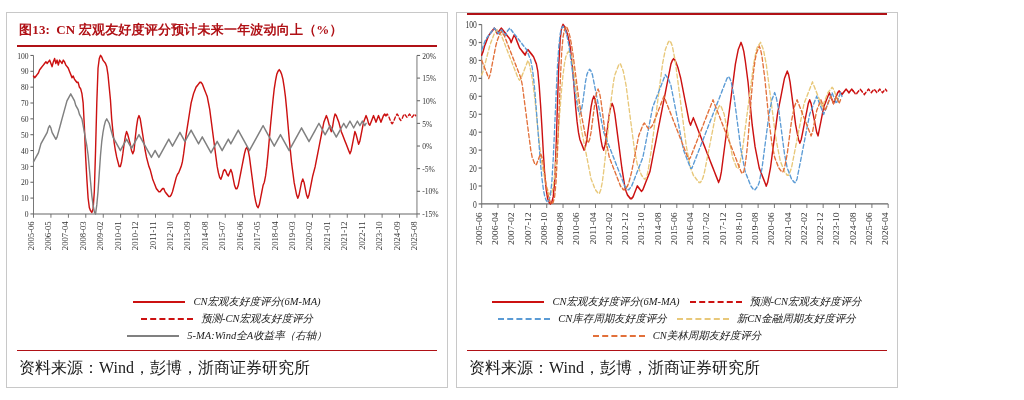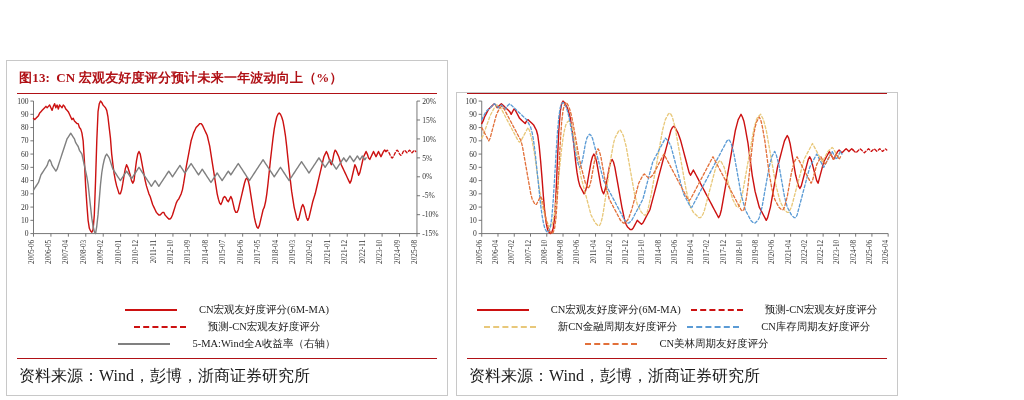--- a/index.html
+++ b/index.html
@@ -1,37 +1,37 @@
 <!DOCTYPE html>
 <html><head>
 <meta charset="utf-8">
 <style>
   html,body{margin:0;padding:0;}
   body{
     width:1024px;height:400px;background:#ffffff;
     font-family:"Liberation Serif",serif;
     -webkit-font-smoothing:antialiased;
   }
-  .sheet{display:flex;width:904px;height:400px;gap:8px;padding:4px 6px;box-sizing:border-box;align-items:flex-end;}
+  .sheet{display:flex;width:904px;height:400px;gap:8px;padding:12px 6px;box-sizing:border-box;}
   .panel{
     position:relative;flex:1;background:#fff;
     border:1px solid #c8c8c8;box-sizing:border-box;
     display:flex;flex-direction:column;
   }
   .panel-title{
     font-size:13px;font-weight:bold;color:#b01116;
     padding:8px 12px 6px 12px;letter-spacing:.2px;white-space:nowrap;
   }
   .panel-title .num{margin-right:6px;}
   .rule{height:1.6px;background:#b01116;margin:0 10px;}
   .chart-area{position:relative;flex:1;}
   .chart-svg{display:block;width:100%;height:100%;}
   .legend{padding:2px 0 4px 0;}
   .legend-row{display:flex;justify-content:center;align-items:center;gap:10px;margin:3px 0;}
-  .leg-item{display:flex;align-items:center;gap:22px;}
+  .leg-item{display:flex;align-items:center;gap:8px;font-style:italic;}
   .leg-swatch{display:inline-block;width:52px;height:0;border-top-width:2.4px;border-top-style:solid;}
   .leg-label{font-size:10.5px;color:#1a1a1a;white-space:nowrap;font-family:"Liberation Serif",serif;}
   .foot-rule{height:1.4px;background:#b01116;margin:0 10px 0 10px;}
   .source{font-size:16px;color:#1a1a1a;padding:7px 12px 8px 12px;white-space:nowrap;}
   .tick-text{font-size:8.2px;fill:#333;font-family:"Liberation Serif",serif;}
   .ylab-text{font-size:8.6px;fill:#333;font-family:"Liberation Serif",serif;}
 </style>
 </head>
 <body>
 
@@ -253,26 +253,26 @@
           <span class="leg-swatch" style="border-top-color:#cc1111;"></span>
           <span class="leg-label">CN宏观友好度评分(6M-MA)</span>
         </span>
         <span class="leg-item">
           <span class="leg-swatch" style="border-top-color:#cc1111;border-top-style:dashed;"></span>
           <span class="leg-label">预测-CN宏观友好度评分</span>
         </span>
       </div>
       <div class="legend-row">
         <span class="leg-item">
+          <span class="leg-swatch" style="border-top-color:#5b9bd5;border-top-style:dashed;"></span>
+          <span class="leg-label">CN库存周期友好度评分</span>
+        </span>
+        <span class="leg-item">
           <span class="leg-swatch" style="border-top-color:#e8c87a;border-top-style:dashed;"></span>
           <span class="leg-label">新CN金融周期友好度评分</span>
-        </span>
-        <span class="leg-item">
-          <span class="leg-swatch" style="border-top-color:#5b9bd5;border-top-style:dashed;"></span>
-          <span class="leg-label">CN库存周期友好度评分</span>
         </span>
       </div>
       <div class="legend-row">
         <span class="leg-item">
           <span class="leg-swatch" style="border-top-color:#e2703a;border-top-style:dashed;"></span>
           <span class="leg-label">CN美林周期友好度评分</span>
         </span>
       </div>
     </div>
     <div class="foot-rule"></div>

